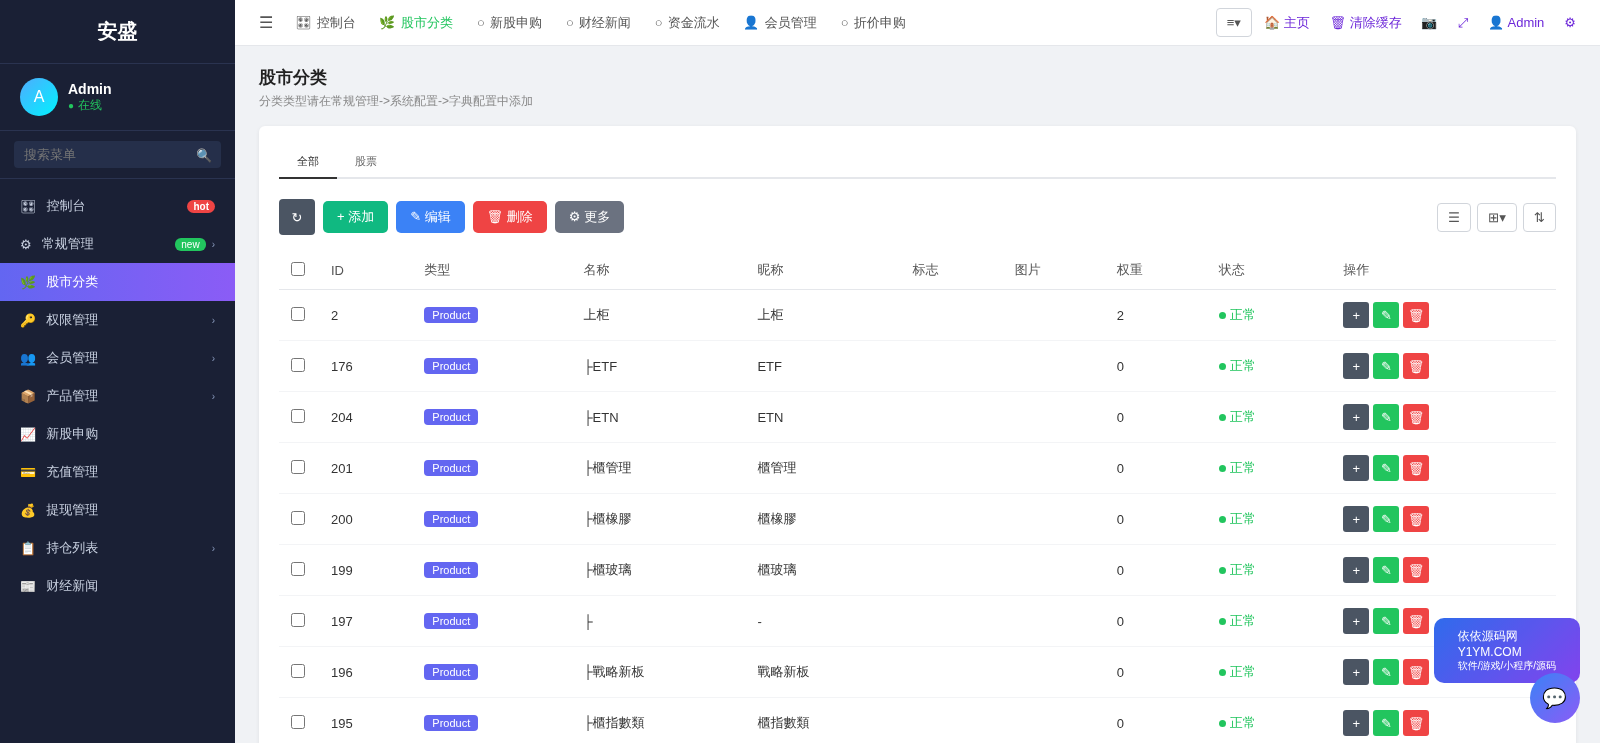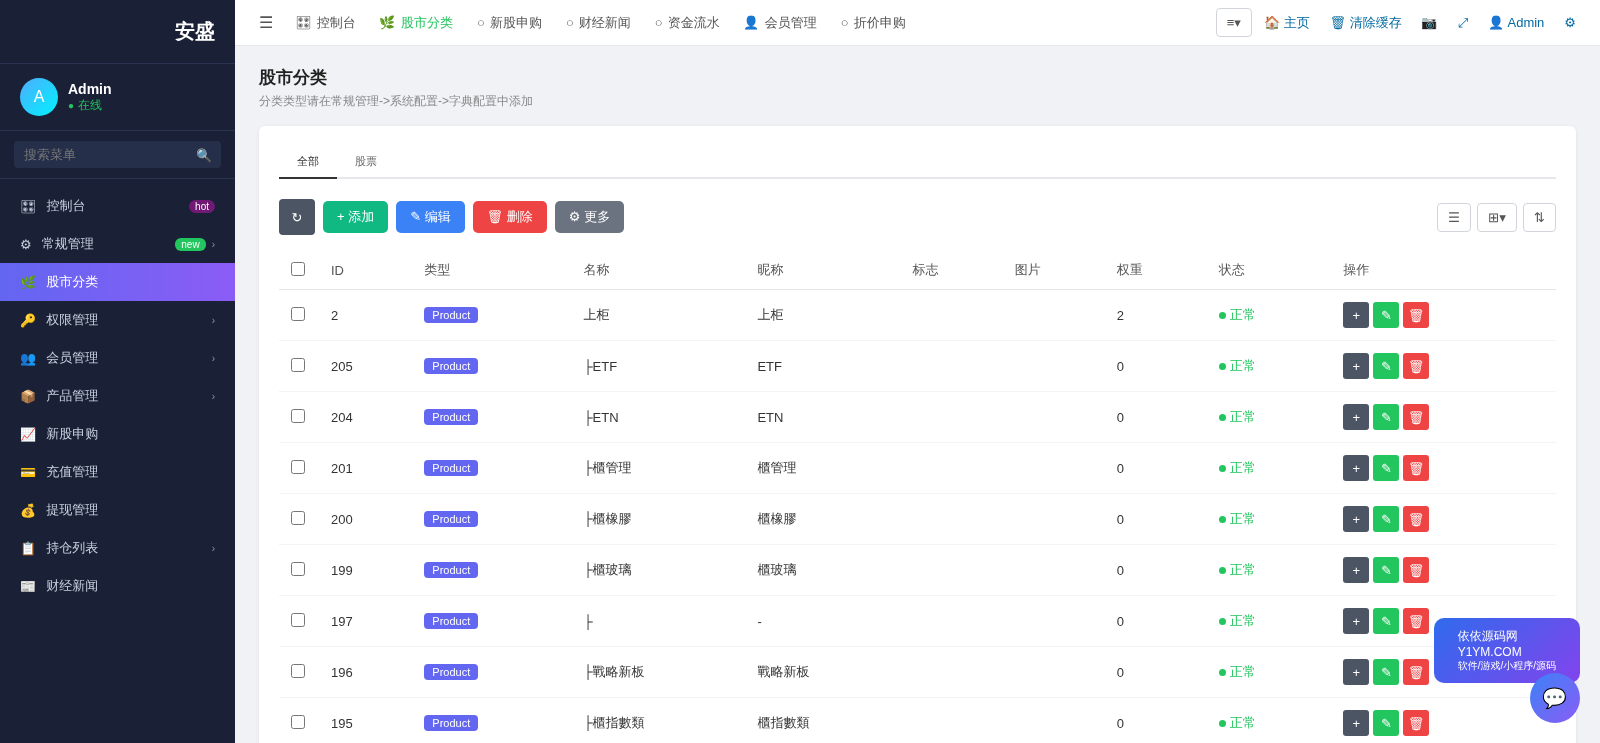--- a/index.html
+++ b/index.html
@@ -1,50 +1,50 @@
 <!DOCTYPE html>
 <html><head>
   <meta charset="utf-8">
   <style>
     * { box-sizing: border-box; margin: 0; padding: 0; }
     body { font-family: 'Microsoft YaHei', Arial, sans-serif; font-size: 13px; background: #f0f2f5; display: flex; height: 743px; overflow: hidden; }
 
     
     .sidebar { width: 235px; background: #1a2035; color: #c8d0e0; display: flex; flex-direction: column; height: 100%; flex-shrink: 0; }
-    .sidebar-logo { padding: 18px 20px; font-size: 20px; color: #fff; font-weight: bold; text-align: right; border-bottom: 1px solid #2a3350; }
+    .sidebar-logo { padding: 18px 20px; font-size: 20px; color: #fff; font-weight: bold; text-align: center; border-bottom: 1px solid #2a3350; }
     .sidebar-user { display: flex; align-items: center; padding: 14px 20px; border-bottom: 1px solid #2a3350; gap: 10px; }
     .sidebar-avatar { width: 38px; height: 38px; background: linear-gradient(135deg, #4facfe, #00f2fe); border-radius: 50%; display: flex; align-items: center; justify-content: center; color: #fff; font-size: 16px; }
     .sidebar-user-info .name { color: #fff; font-weight: bold; font-size: 14px; }
     .sidebar-user-info .status { color: #22c55e; font-size: 12px; display: flex; align-items: center; gap: 4px; }
     .sidebar-user-info .status::before { content: '●'; font-size: 10px; }
     .sidebar-search { padding: 10px 14px; border-bottom: 1px solid #2a3350; }
     .sidebar-search input { width: 100%; background: #252f4a; border: none; color: #c8d0e0; padding: 6px 30px 6px 10px; border-radius: 4px; font-size: 13px; outline: none; }
     .sidebar-search-wrap { position: relative; }
     .sidebar-search-wrap .search-icon { position: absolute; right: 8px; top: 50%; transform: translateY(-50%); color: #8899bb; }
     .sidebar-nav { flex: 1; overflow-y: auto; padding: 8px 0; }
     .sidebar-nav::-webkit-scrollbar { width: 4px; }
     .sidebar-nav::-webkit-scrollbar-thumb { background: #3a4a6a; border-radius: 2px; }
     .nav-item { display: flex; align-items: center; padding: 10px 20px; cursor: pointer; transition: background 0.2s; gap: 10px; color: #c8d0e0; justify-content: space-between; }
     .nav-item.active { background: linear-gradient(90deg, #6366f1, #8b5cf6); color: #fff; border-radius: 0; }
     .nav-item-left { display: flex; align-items: center; gap: 10px; }
     .nav-badge { background: #ef4444; color: #fff; border-radius: 10px; font-size: 10px; padding: 1px 6px; }
-    .nav-badge.hot { background: #701a75; }
+    .nav-badge.hot { background: #ef4444; font-weight: bold; }
     .nav-badge.new { background: #22c55e; border-radius: 6px; }
     .nav-arrow { color: #8899bb; font-size: 10px; }
 
     
     .main { flex: 1; display: flex; flex-direction: column; overflow: hidden; }
 
     
     .topnav { background: #fff; display: flex; align-items: center; padding: 0 16px; height: 46px; border-bottom: 1px solid #e5e7eb; gap: 4px; flex-shrink: 0; }
     .topnav-item { display: flex; align-items: center; gap: 5px; padding: 6px 10px; color: #555; cursor: pointer; border-radius: 4px; font-size: 13px; white-space: nowrap; }
     .topnav-item.active { color: #22c55e; }
     .topnav-divider { flex: 1; }
     .topnav-right { display: flex; align-items: center; gap: 4px; }
-    .topnav-icon-btn { padding: 4px 8px; color: #0369a1; cursor: pointer; display: flex; align-items: center; gap: 4px; }
+    .topnav-icon-btn { padding: 4px 8px; color: #6d28d9; cursor: pointer; display: flex; align-items: center; gap: 4px; }
     .hamburger { font-size: 16px; cursor: pointer; color: #555; padding: 4px 8px; }
 
     
     .content { flex: 1; overflow-y: auto; padding: 20px 24px; background: #f0f2f5; }
     .content::-webkit-scrollbar { width: 6px; }
     .content::-webkit-scrollbar-thumb { background: #ccc; border-radius: 3px; }
 
     .page-title { font-size: 17px; font-weight: bold; color: #222; margin-bottom: 4px; }
     .page-subtitle { font-size: 12px; color: #888; margin-bottom: 16px; }
 
@@ -282,21 +282,21 @@
     <td>
       <div class="action-btns">
         <button class="action-btn action-btn-add">+</button>
         <button class="action-btn action-btn-edit">✎</button>
         <button class="action-btn action-btn-del">🗑</button>
       </div>
     </td>
   </tr>
             <tr>
     <td><input type="checkbox" class="checkbox" style=""></td>
-    <td>205</td>
+    <td>176</td>
     <td><span class="product-badge">Product</span></td>
     <td>├ETF</td>
     <td>ETF</td>
     <td></td>
     <td></td>
     <td>0</td>
     <td>
                 <span class="status-normal"><span class="status-dot"></span>正常</span>
               </td>
     <td>

